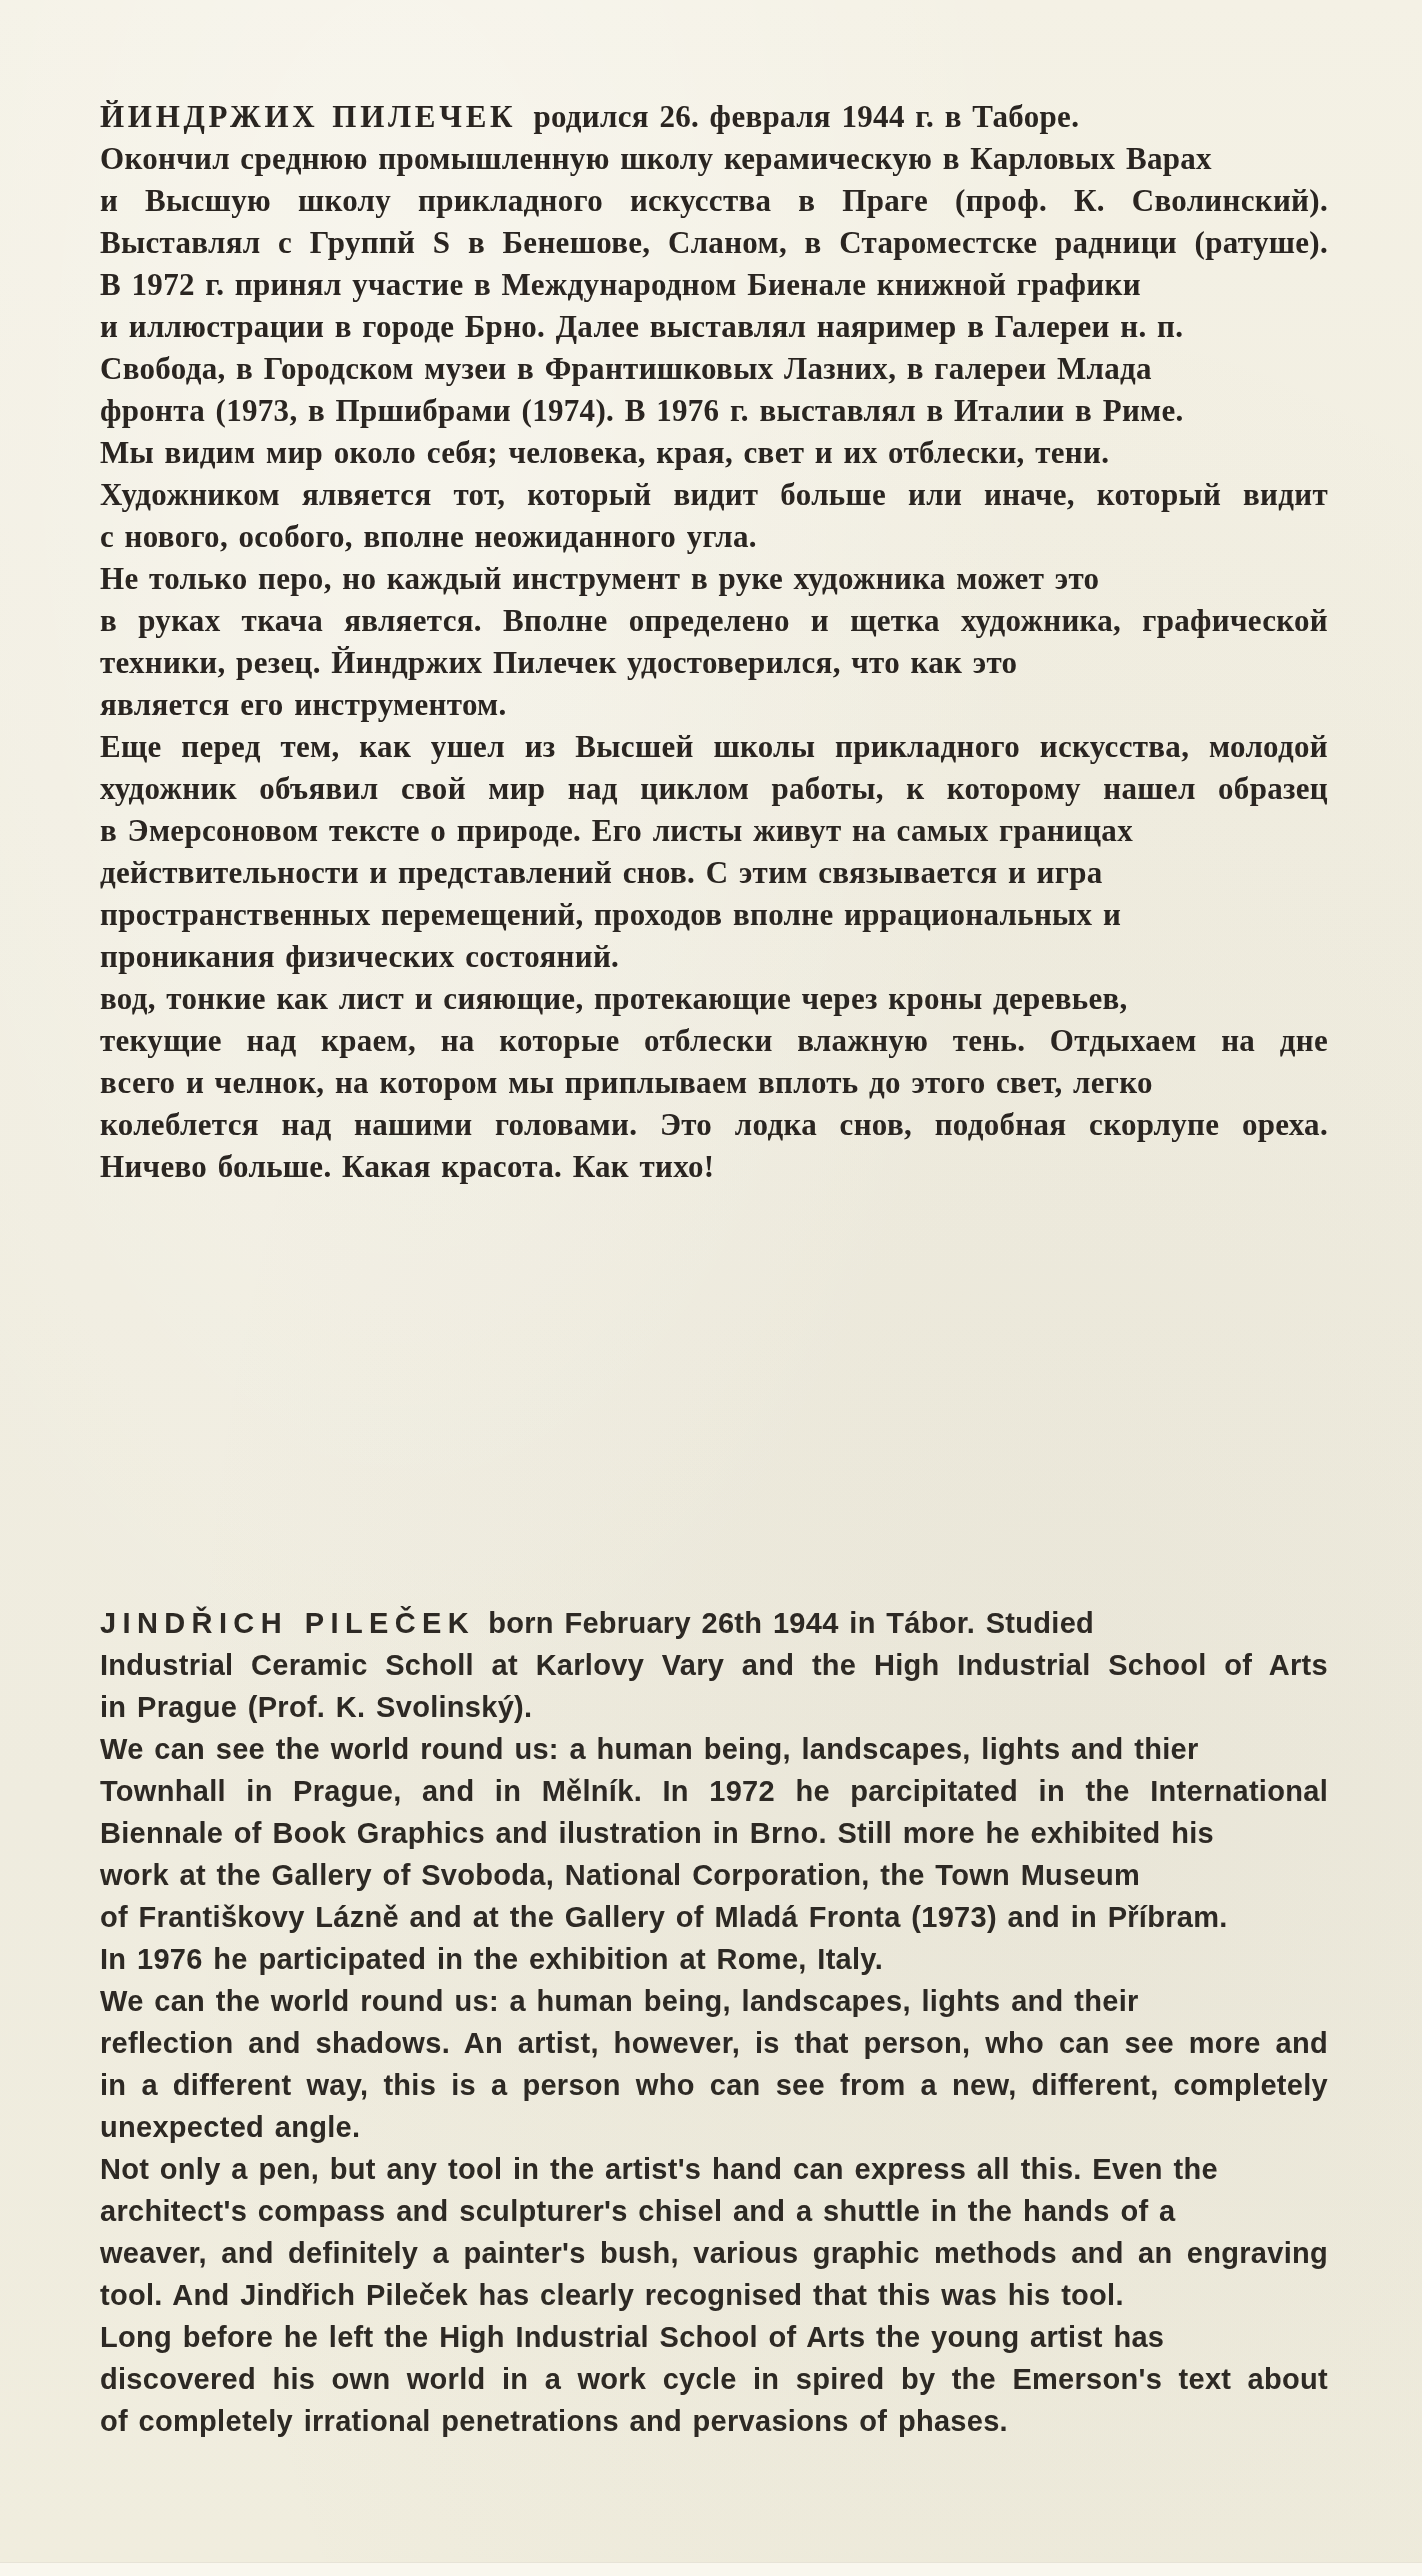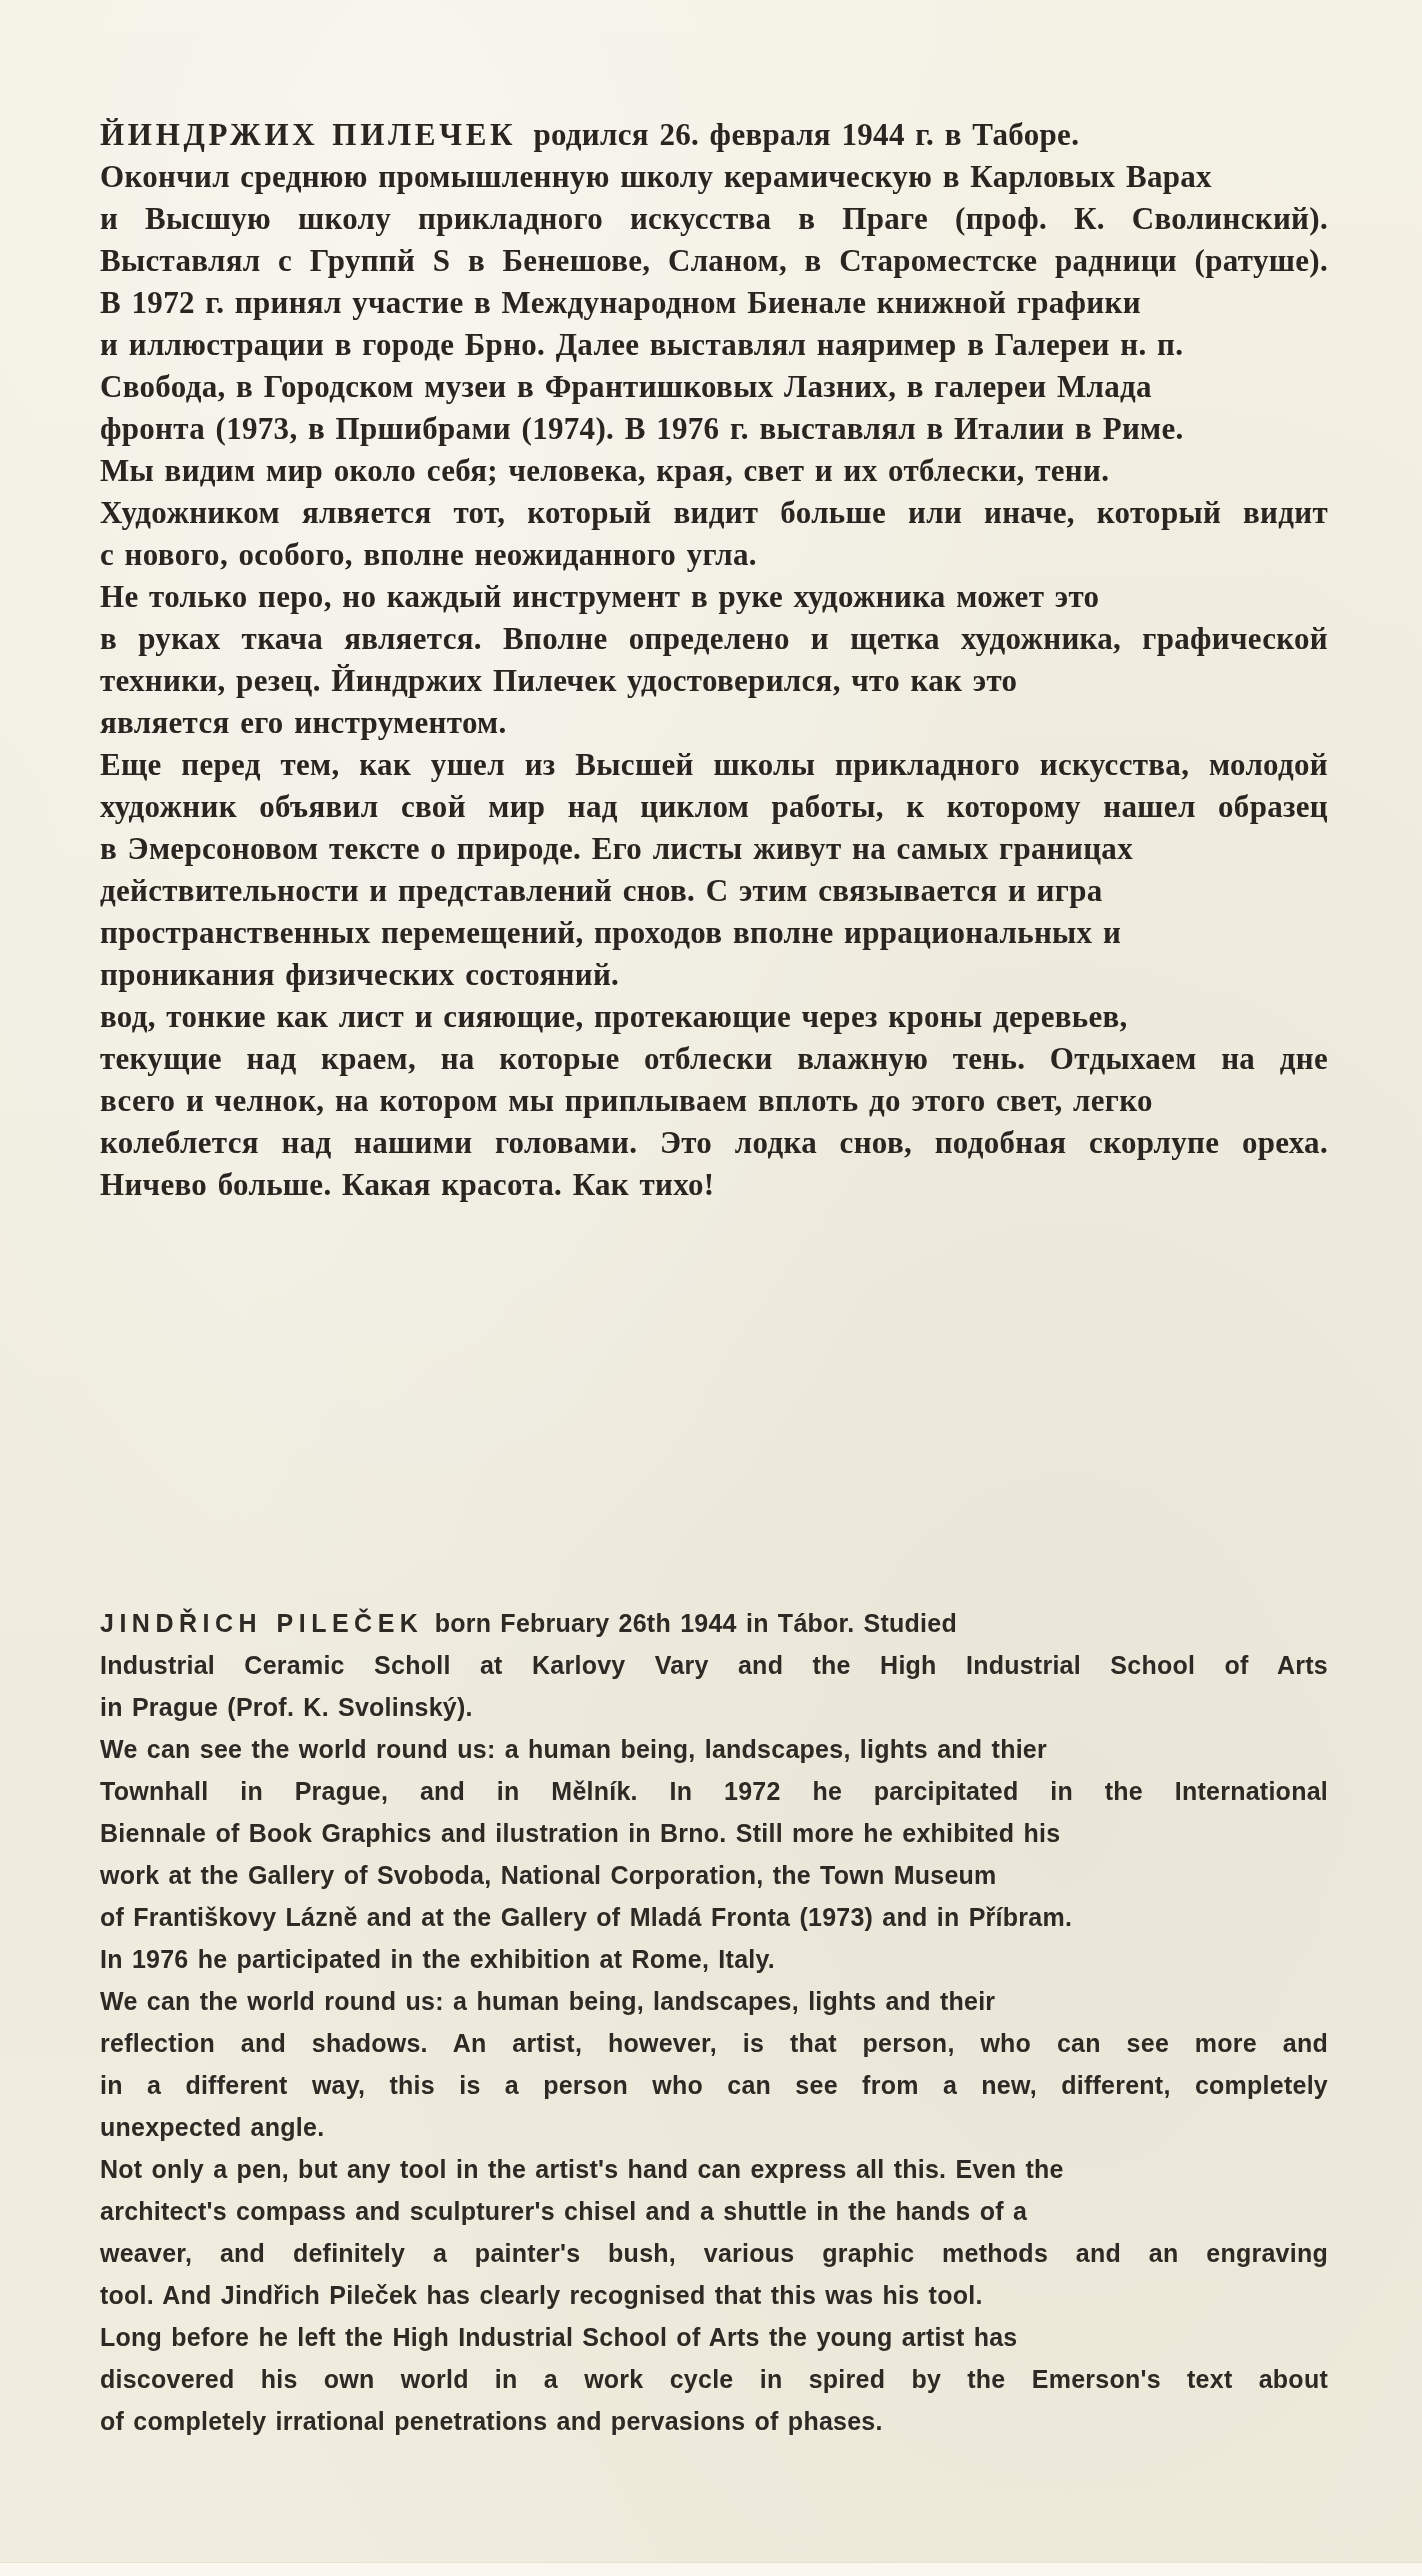--- a/index.html
+++ b/index.html
@@ -30,34 +30,34 @@
     height: 13.3px;
     background: #f9f7ee;
     border-top: 0.9px solid rgba(150,140,110,0.18);
   }
   .text-block {
     position: absolute;
     left: 100px;
     width: 1228px;
   }
   .ru-block {
-    top: 114px;
+    top: 96px;
     font-family: "Liberation Serif", "DejaVu Serif", serif;
     font-weight: 700;
     font-size: 31px;
     line-height: 42px;
     color: #2a2521;
     word-spacing: 0.08em;
     letter-spacing: 0.01em;
   }
   .en-block {
     top: 1602px;
     font-family: "Liberation Sans", "DejaVu Sans", sans-serif;
     font-weight: 700;
-    font-size: 25px;
+    font-size: 29px;
     line-height: 42px;
     color: #2d2924;
     word-spacing: 0.08em;
     letter-spacing: 0.01em;
   }
   .line {
     white-space: normal;
     text-rendering: optimizeLegibility;
   }
   .line.j {

